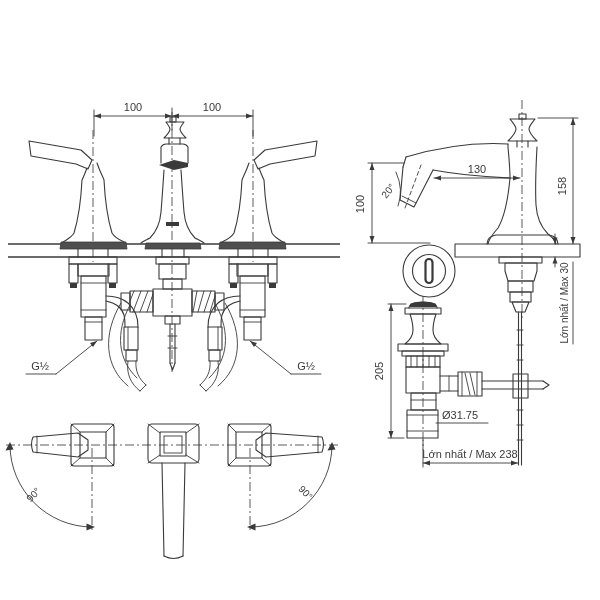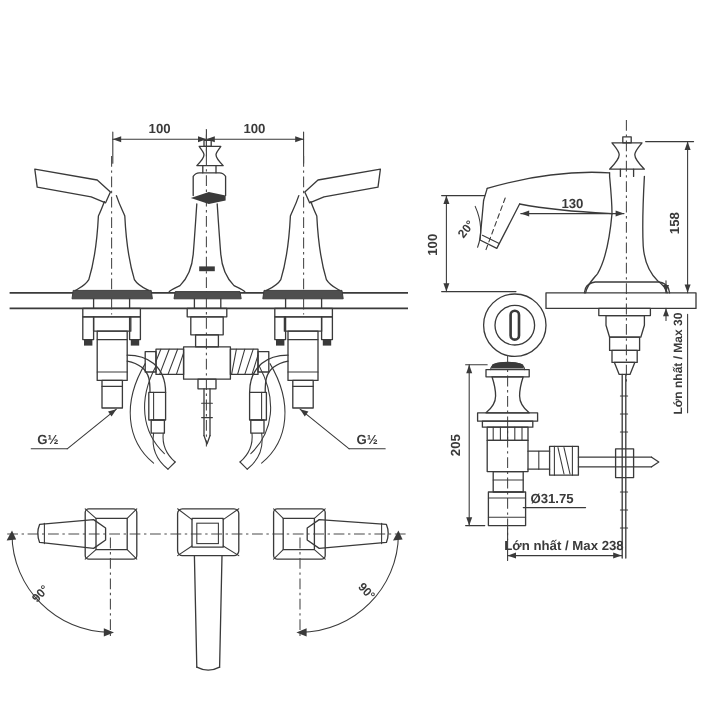--- a/index.html
+++ b/index.html
@@ -1,17 +1,17 @@
 <!DOCTYPE html>
 <html><head>
 <meta charset="utf-8">
 <style>
   html,body{margin:0;padding:0;background:#ffffff;}
   body{width:600px;height:600px;overflow:hidden;font-family:"Liberation Sans",sans-serif;}
-  #stage{width:600px;height:600px;position:relative;background:#ffffff;font-weight:bold;}
+  #stage{width:600px;height:600px;position:relative;background:#ffffff;}
   svg{display:block;}
   svg text{fill:#3a3a3a;font-family:"Liberation Sans","DejaVu Sans",sans-serif;}
   .ln{stroke:#3a3a3a;stroke-width:1.1;fill:none;stroke-linecap:round;stroke-linejoin:round;}
   .thin{stroke:#3a3a3a;stroke-width:0.9;fill:none;stroke-linecap:round;}
   .thick{stroke:#3a3a3a;stroke-width:1.5;fill:none;}
   .cl{stroke:#4a4a4a;stroke-width:0.9;fill:none;stroke-dasharray:9 3 2 3;}
   .fillDark{fill:#3a3a3a;stroke:none;}
   .ring{fill:#4f4f4f;stroke:#3a3a3a;stroke-width:0.8;}
   .dimtext{font-size:11px;}
   .smalltext{font-size:10px;}

